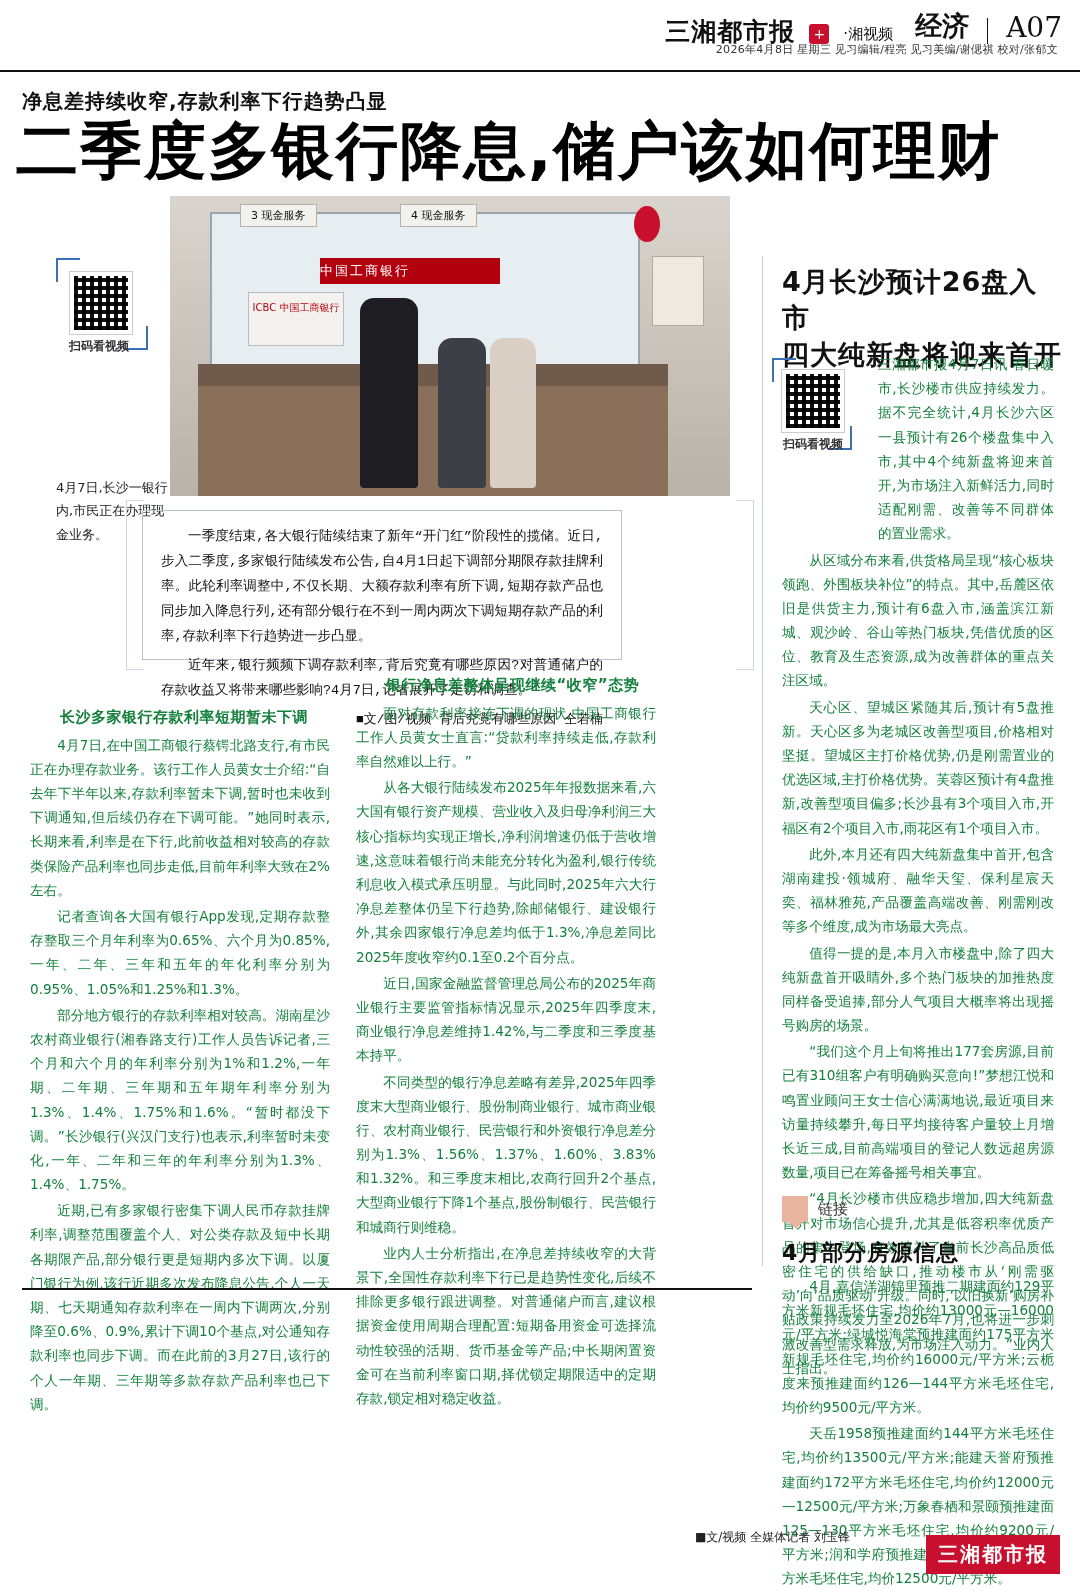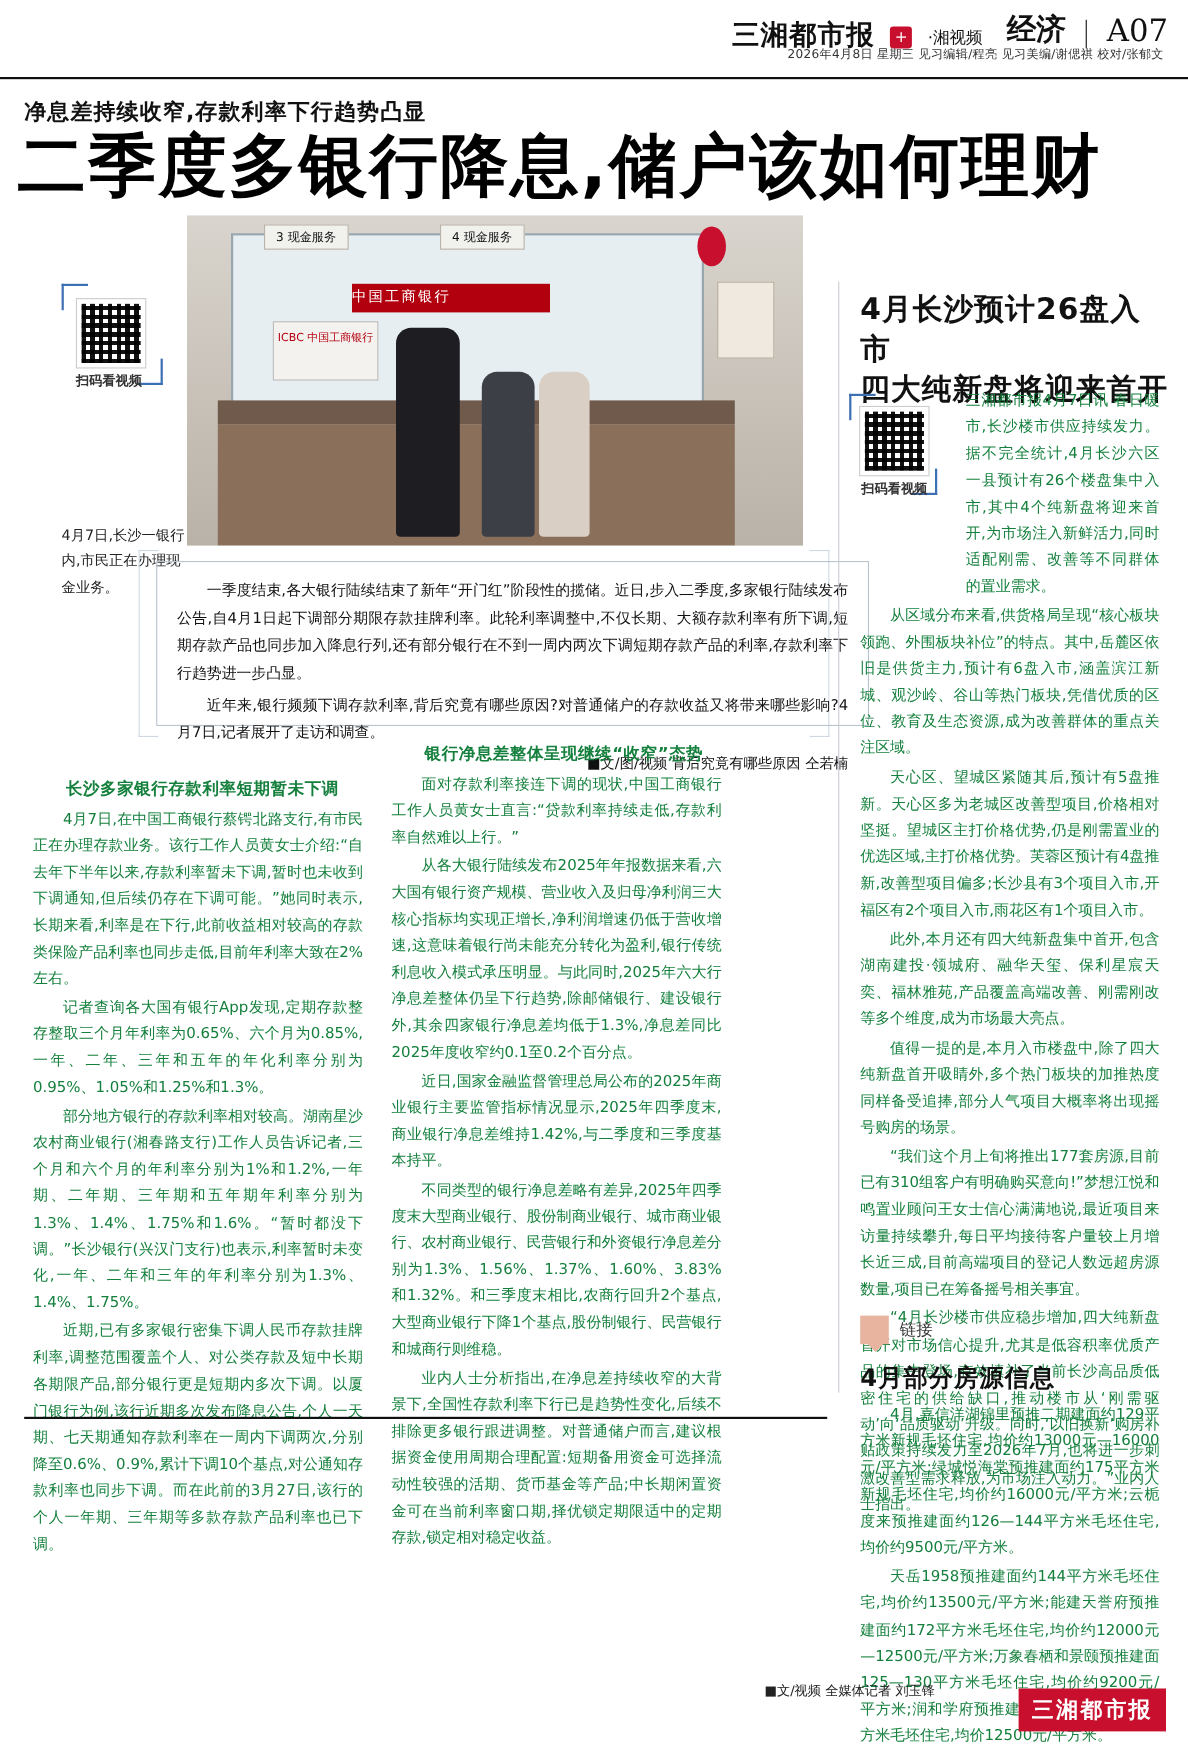--- a/index.html
+++ b/index.html
@@ -122,23 +122,23 @@
     position:absolute; width:92px; height:92px;
   }
   .bracket::before, .bracket::after {
     content:""; position:absolute; width:22px; height:22px; border:2px solid #3d6fb4;
   }
   .bracket::before { left:0; top:0; border-right:none; border-bottom:none; }
   .bracket::after { right:0; bottom:0; border-left:none; border-top:none; }
 
   
   .lead-box {
-    position:absolute; left:142px; top:510px; width:648px; height:150px;
+    position:absolute; left:142px; top:510px; width:480px; height:150px;
     border:1px solid #b9c4cf; padding:14px 18px;
-    font-size:13.5px; line-height:1.85; color:#111; text-align:justify;
+    font-size:13.5px; line-height:1.85; color:#111; text-align:justify;font-family:Liberation Mono, monospace;
   }
   .lead-box p { margin:0 0 4px 0; text-indent:2em; }
   .byline { text-align:right; font-size:13px; margin-top:4px; }
 
   
   .deco {
     position:absolute; border:1px solid #cfd8e2;
   }
 
   

